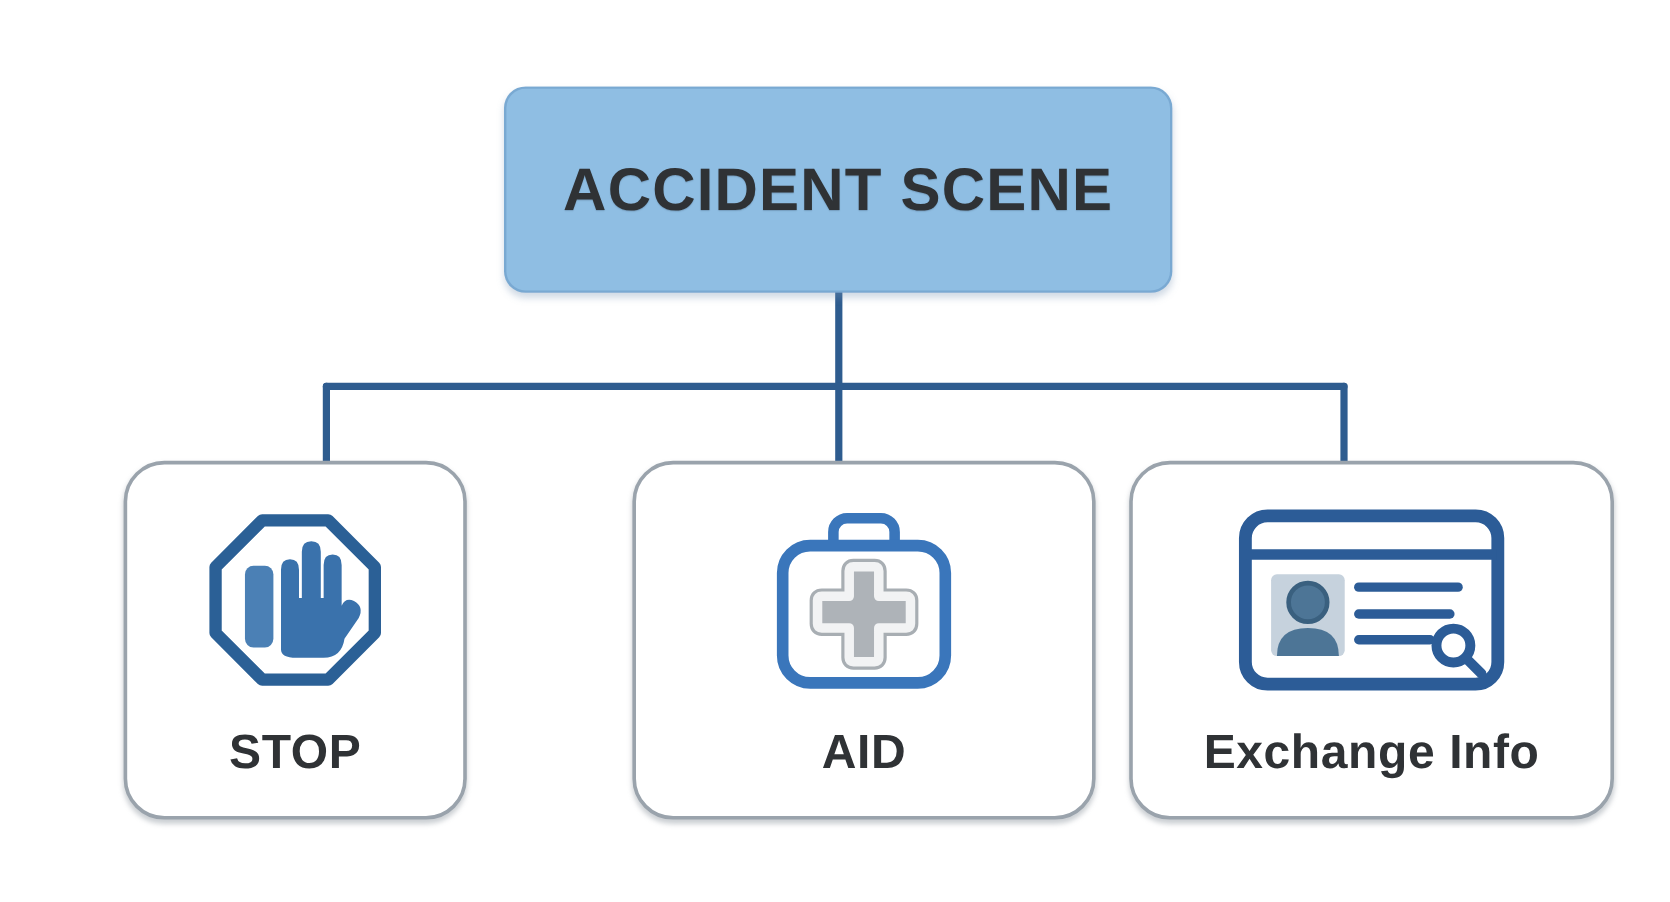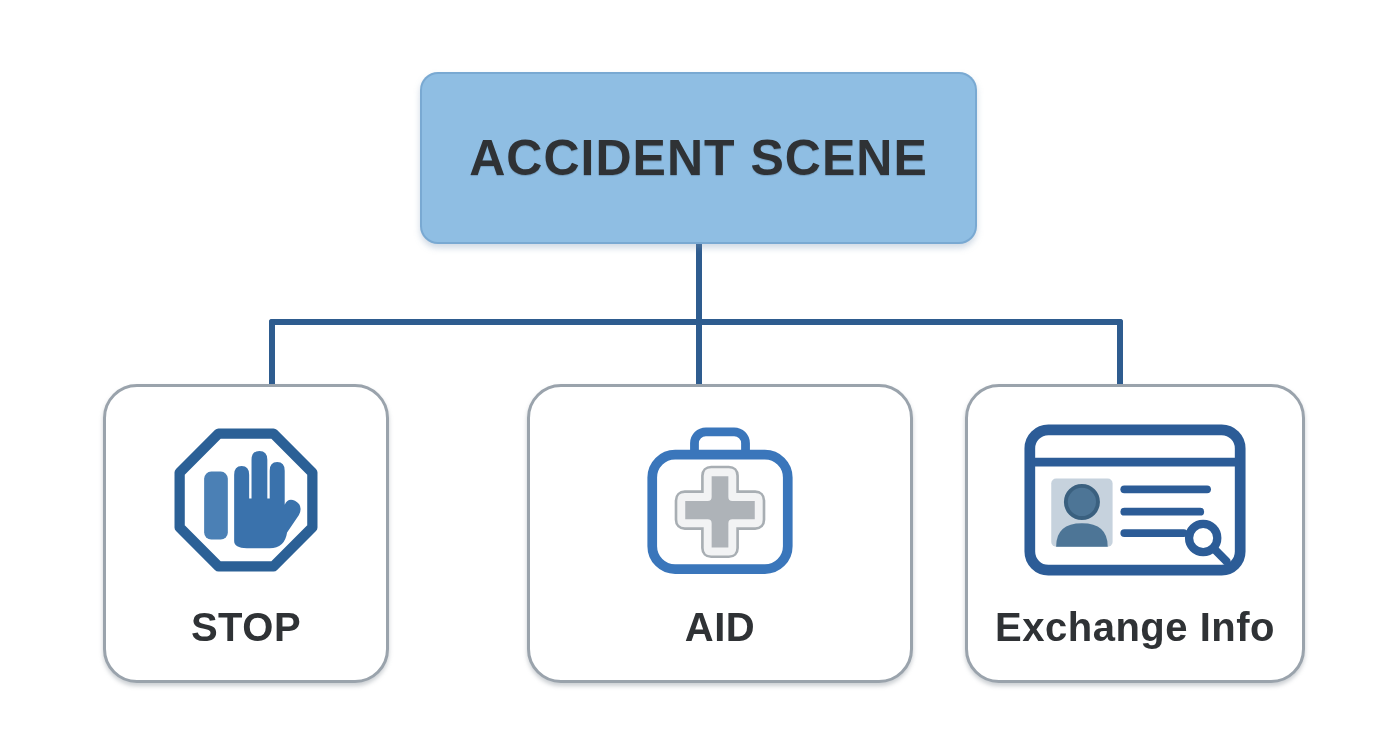--- a/index.html
+++ b/index.html
@@ -46,21 +46,21 @@
     border: 3px solid #9aa3ac;
     border-radius: 34px;
     box-shadow: 0 3px 4px rgba(125, 135, 145, 0.40);
     box-sizing: border-box;
     display: flex;
     flex-direction: column;
     align-items: center;
   }
   .card-stop     { left: 82px;  width: 286px; margin-left: 21px; }
   .card-aid      { left: 527px; width: 386px; }
-  .card-exchange { left: 965px; width: 340px; }
+  .card-exchange { left: 941px; width: 404px; }
   .card-icon {
     height: 182px;
     display: flex;
     align-items: center;
     justify-content: center;
     margin-top: 22px;
   }
   .card-label {
     font-size: 40px;
     font-weight: 700;

